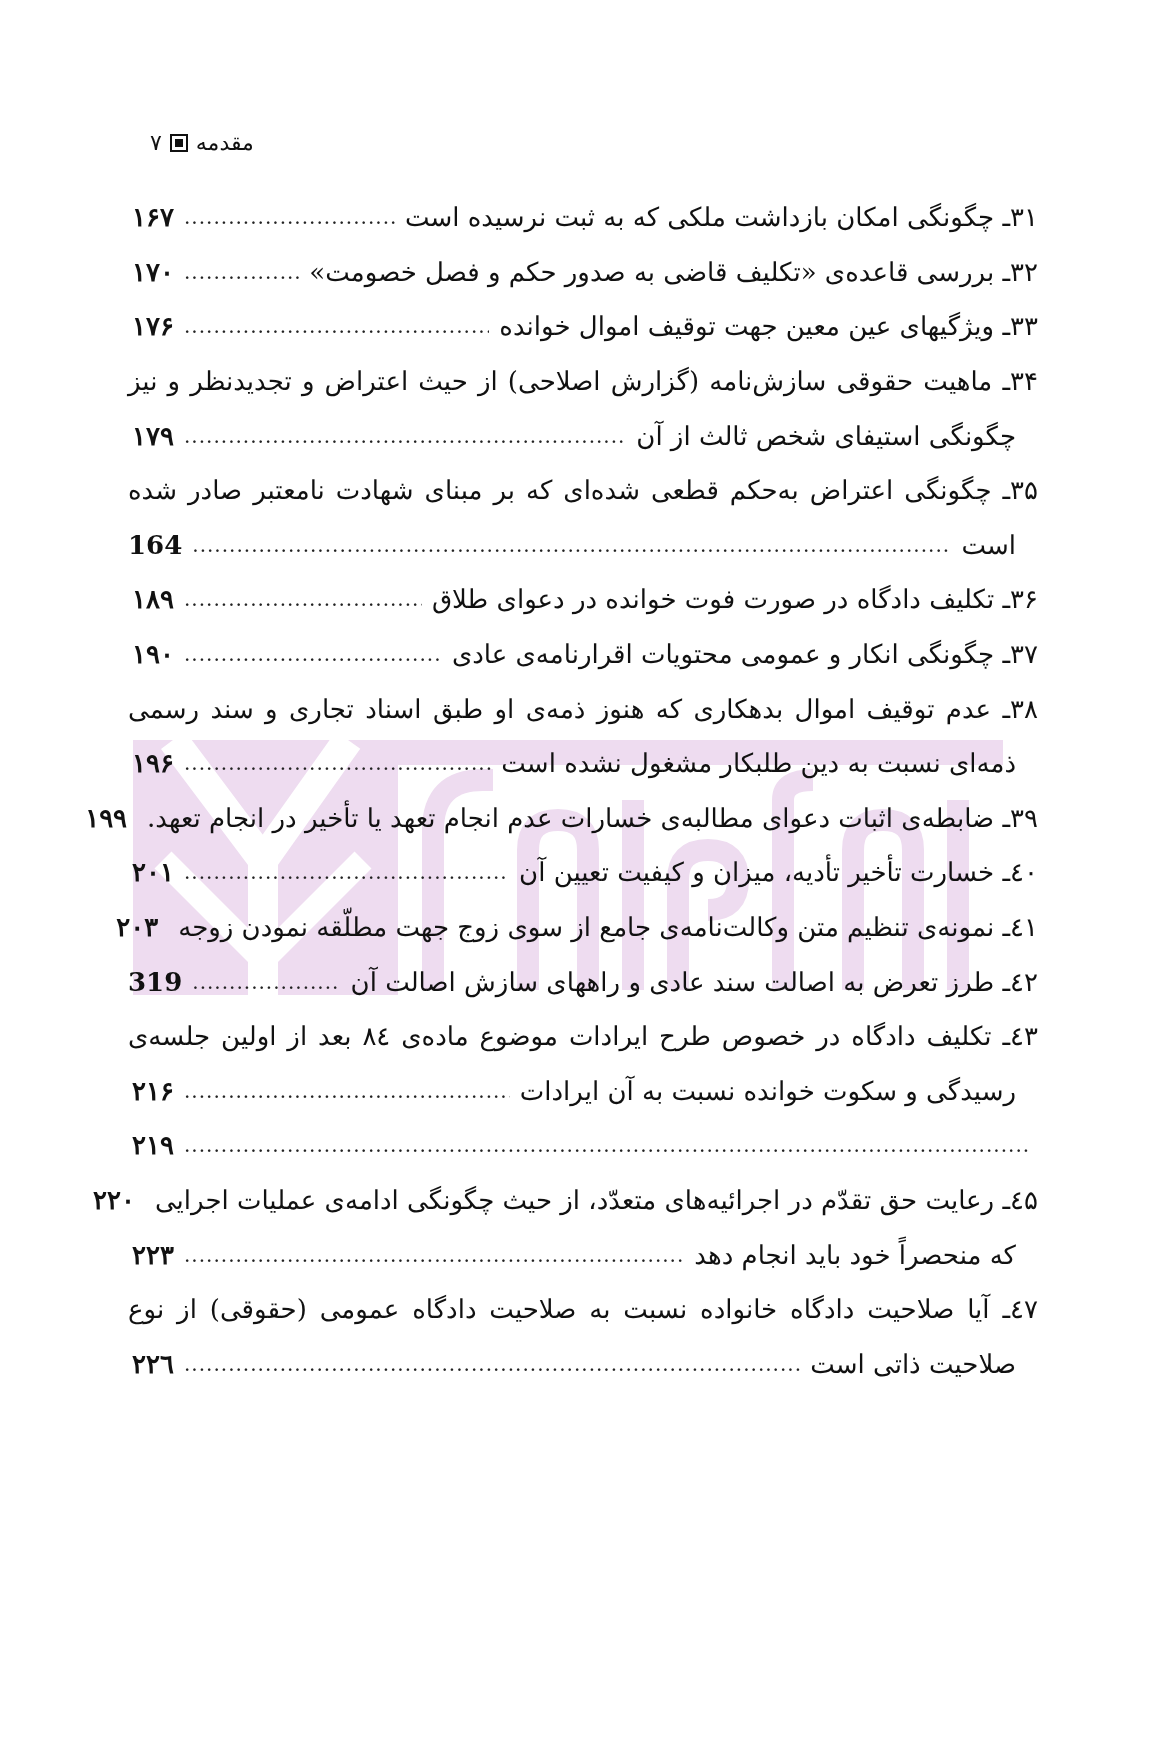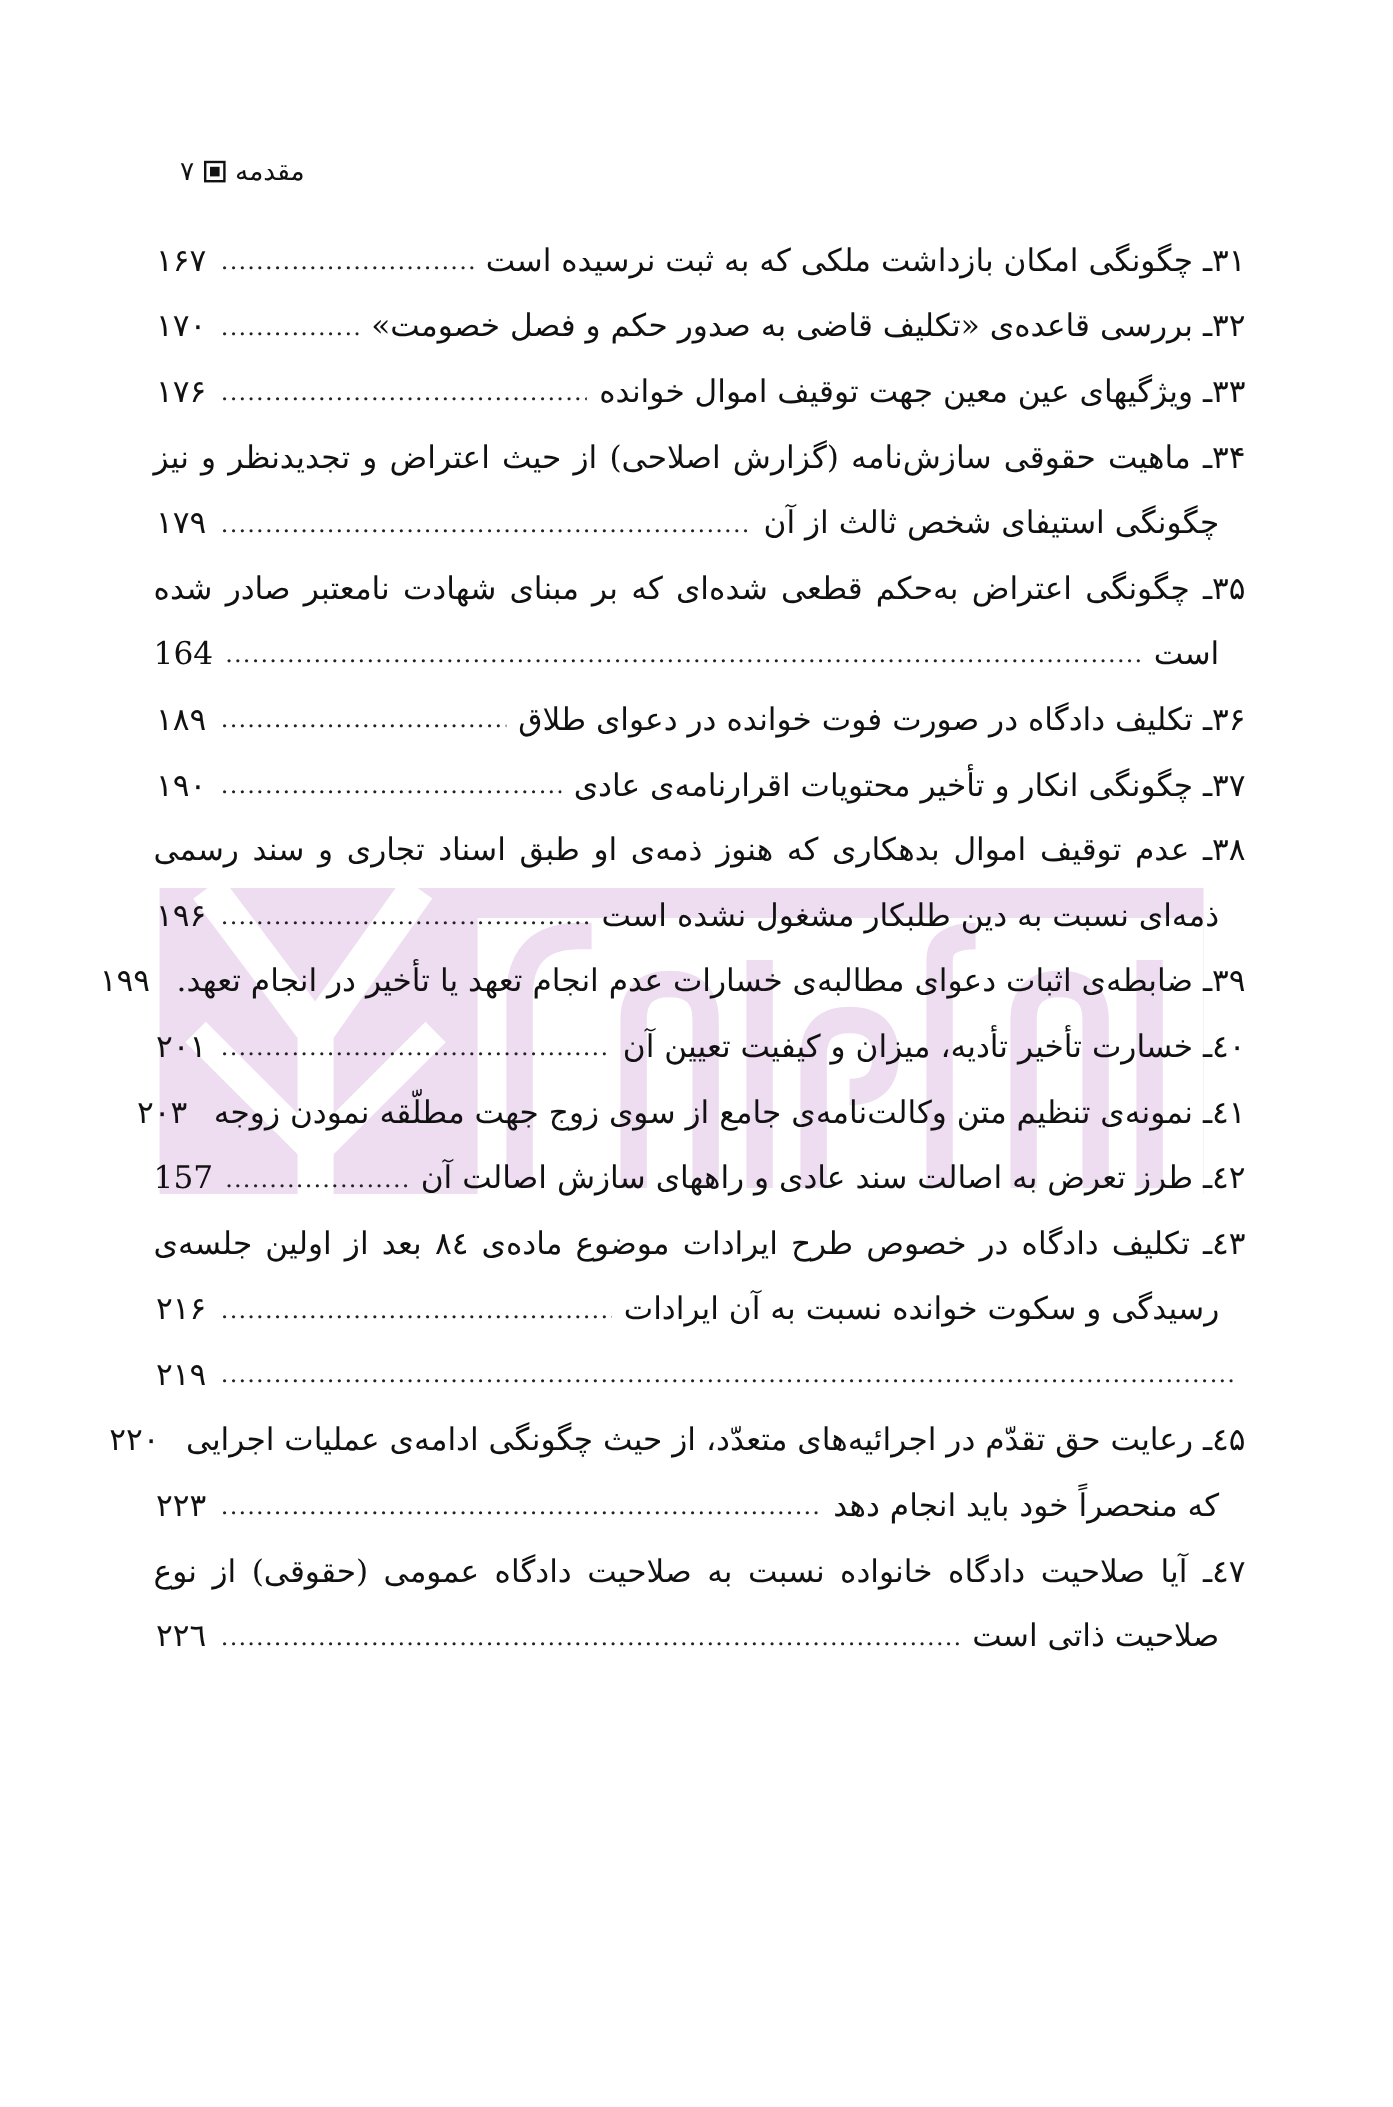--- a/index.html
+++ b/index.html
@@ -33,21 +33,21 @@
       height: 54.6px; display: flex; align-items: center; direction: rtl;
       font-size: 26px; white-space: nowrap; position: relative;
     }
     .line.justify .text { flex: 1; text-align: justify; text-align-last: justify; }
     .line .text { white-space: nowrap; }
     .line.cont { padding-right: 22px; }
     .line .dots {
       flex: 1; overflow: hidden; margin: 0 10px; color: #222; font-size: 20px;
       letter-spacing: 1px; direction: ltr; text-align: right;
     }
-    .line .page-num { min-width: 46px; text-align: center; font-weight: normal; }
+    .line .page-num { min-width: 46px; text-align: right; font-weight: bold; }
   </style>
 </head>
 <body>
 
 <div class="page">
 
   <div class="watermark">
     <svg width="870" height="255" viewBox="0 0 870 255">
 
       <polyline points="40,0 130,120 130,255" fill="none" stroke="#ffffff" stroke-width="30"></polyline>
@@ -109,21 +109,21 @@
       <span class="page-num">164</span>
     </div>
 
     <div class="line">
       <span class="text">۳۶ـ تکلیف دادگاه در صورت فوت خوانده در دعوای طلاق</span>
       <span class="dots">......................................................................................................................................................</span>
       <span class="page-num">۱۸۹</span>
     </div>
 
     <div class="line">
-      <span class="text">۳۷ـ چگونگی انکار و تأخیر محتویات اقرارنامه‌ی عادی</span>
+      <span class="text">۳۷ـ چگونگی انکار و عمومی محتویات اقرارنامه‌ی عادی</span>
       <span class="dots">......................................................................................................................................................</span>
       <span class="page-num">۱۹۰</span>
     </div>
 
     <div class="line justify">
       <span class="text">۳۸ـ عدم توقیف اموال بدهکاری که هنوز ذمه‌ی او طبق اسناد تجاری و سند رسمی</span>
     </div>
     <div class="line cont">
       <span class="text">ذمه‌ای نسبت به دین طلبکار مشغول نشده است</span>
       <span class="dots">......................................................................................................................................................</span>
@@ -144,21 +144,21 @@
 
     <div class="line">
       <span class="text">٤۱ـ نمونه‌ی تنظیم متن وکالت‌نامه‌ی جامع از سوی زوج جهت مطلّقه نمودن زوجه</span>
       <span class="dots">......................................................................................................................................................</span>
       <span class="page-num">۲۰۳</span>
     </div>
 
     <div class="line">
       <span class="text">٤۲ـ طرز تعرض به اصالت سند عادی و راههای سازش اصالت آن</span>
       <span class="dots">......................................................................................................................................................</span>
-      <span class="page-num">157</span>
+      <span class="page-num">319</span>
     </div>
 
     <div class="line justify">
       <span class="text">٤۳ـ تکلیف دادگاه در خصوص طرح ایرادات موضوع ماده‌ی ۸٤ بعد از اولین جلسه‌ی</span>
     </div>
     <div class="line cont">
       <span class="text">رسیدگی و سکوت خوانده نسبت به آن ایرادات</span>
       <span class="dots">......................................................................................................................................................</span>
       <span class="page-num">۲۱۶</span>
     </div>

